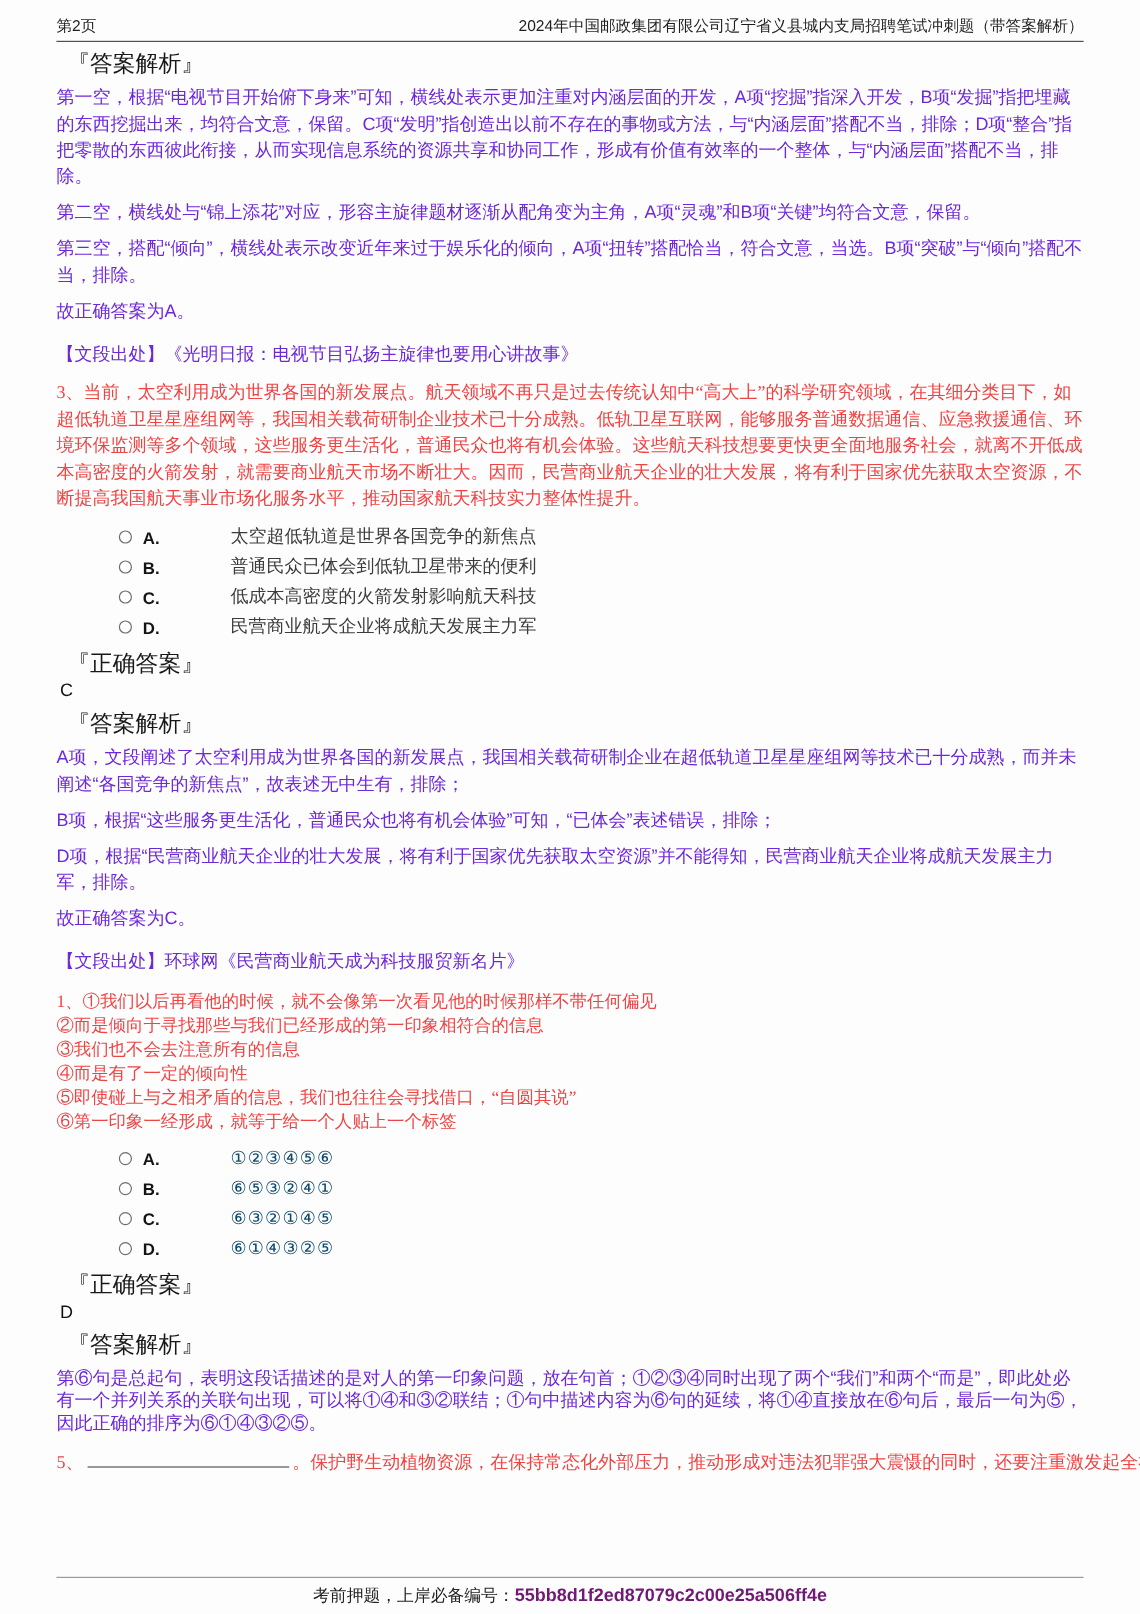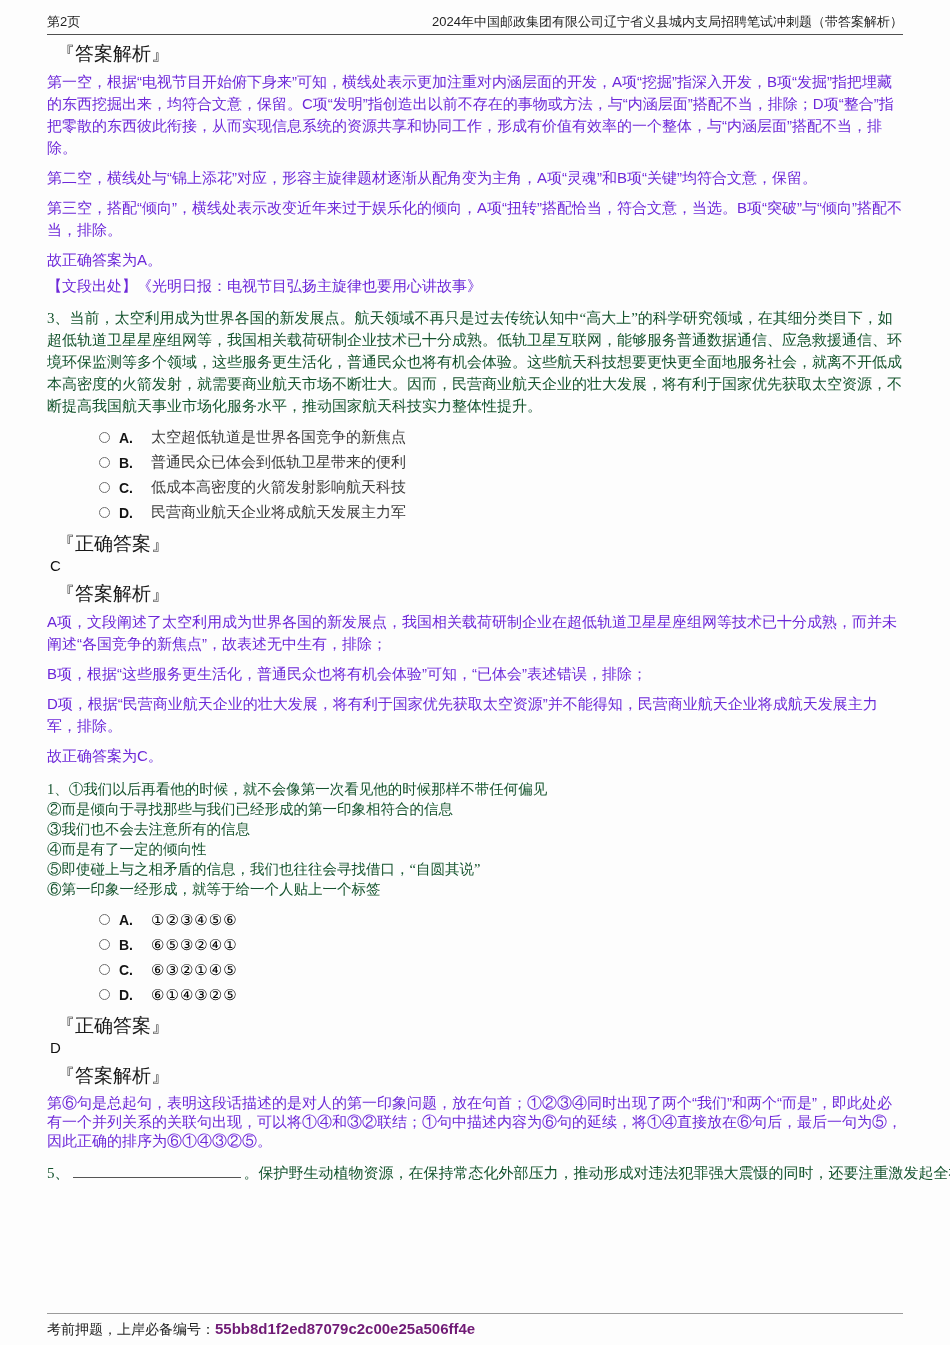--- a/index.html
+++ b/index.html
@@ -18,59 +18,59 @@
     margin: 0 47px;
     padding: 13px 0 3px;
     border-bottom: 1px solid #4f4f4f;
     display: flex; justify-content: space-between; align-items: center;
     font-size: 13px; color: #1f1f1f;
   }
   .content { margin: 0 47px; }
 
   
   .hei  { font-family:"Liberation Sans", sans-serif; color:#6d28d9; font-size:15px; line-height:22px; margin:8px 0 0; }
-  .song { font-family:"Liberation Serif","DejaVu Serif", serif; color:#14532d; font-size:15px; line-height:22px; margin:0; }
+  .song { font-family:"Liberation Serif","DejaVu Serif", serif; color:#ef4444; font-size:15px; line-height:22px; margin:0; }
   .sec-label { font-size:19px; color:#181818; padding-left:9px; margin:10px 0 0; line-height:18px; }
-  .src  { margin-top:4px; }
+  .src  { margin-top:14px; }
   .concl{ margin-top:8px; }
   .stem { margin-top:10px; }
   .qline{ margin-top:8px; }
   .ans-letter { font-size:15px; line-height:18px; margin:4px 0 0 3px; color:#111; }
   .anslbl { margin-top:10px; }
 
   
   .opts { margin-top:8px; padding-left:52px; }
   .opt  { display:flex; align-items:center; height:25px; }
   .radio {
     width:11px; height:11px; border:1px solid #6e6e6e; border-radius:50%;
     background:#fff; margin-right:9px; flex:0 0 auto;
   }
   .opt-label { font-weight:700; font-size:14px; color:#141414; width:32px; flex:0 0 auto; }
-  .opt-text  { font-family:"Liberation Serif","DejaVu Serif", serif; font-size:15px; color:#3c3c3c; }
-  .circled   { letter-spacing:1px; color:#000000; }
+  .opt-text  { font-family:"Liberation Serif","DejaVu Serif", serif; font-size:15px; color:#3c3c3c;margin-left:41px; }
+  .circled   { letter-spacing:1px; color:#0c4a6e; }
 
   
   .q4lines { margin-top:12px; }
   .q4lines p { margin:0; line-height:20px; font-size:14.5px; }
 
   .expl { line-height:19px; margin-top:8px; }
 
   
   .q5 { margin-top:12px; white-space:nowrap; }
   .blank {
     display:inline-block; width:168px; height:14px;
     border-bottom:1px solid #555; margin:0 3px; vertical-align:baseline;
   }
 
   
   .pagefoot {
     position:absolute; left:47px; right:47px; bottom:6px;
     border-top:1px solid #9b9b9b;
     padding-top:6px;
-    display:flex; justify-content:flex-start; align-items:baseline;
+    display:flex; justify-content:center; align-items:baseline;
   }
   .foot-left { font-size:14px; color:#232323; }
   .foot-right{ font-size:14px; color:#232323; }
   .code { font-weight:700; font-size:15px; color:#701a75; }
 </style>
 </head>
 <body>
 
 <div class="page">
 
@@ -113,20 +113,21 @@
       </div>
     </div>
 
     <p class="sec-label anslbl">『正确答案』</p>
     <p class="ans-letter">C</p>
     <p class="sec-label">『答案解析』</p>
     <p class="hei">A项，文段阐述了太空利用成为世界各国的新发展点，我国相关载荷研制企业在超低轨道卫星星座组网等技术已十分成熟，而并未阐述“各国竞争的新焦点”，故表述无中生有，排除；</p>
     <p class="hei">B项，根据“这些服务更生活化，普通民众也将有机会体验”可知，“已体会”表述错误，排除；</p>
     <p class="hei">D项，根据“民营商业航天企业的壮大发展，将有利于国家优先获取太空资源”并不能得知，民营商业航天企业将成航天发展主力军，排除。</p>
     <p class="hei concl">故正确答案为C。</p>
+    <p class="hei src">【文段出处】环球网《民营商业航天成为科技服贸新名片》</p>
 
     <div class="song q4lines">
       <p>1、①我们以后再看他的时候，就不会像第一次看见他的时候那样不带任何偏见</p>
       <p>②而是倾向于寻找那些与我们已经形成的第一印象相符合的信息</p>
       <p>③我们也不会去注意所有的信息</p>
       <p>④而是有了一定的倾向性</p>
       <p>⑤即使碰上与之相矛盾的信息，我们也往往会寻找借口，“自圆其说”</p>
       <p>⑥第一印象一经形成，就等于给一个人贴上一个标签</p>
     </div>
 

